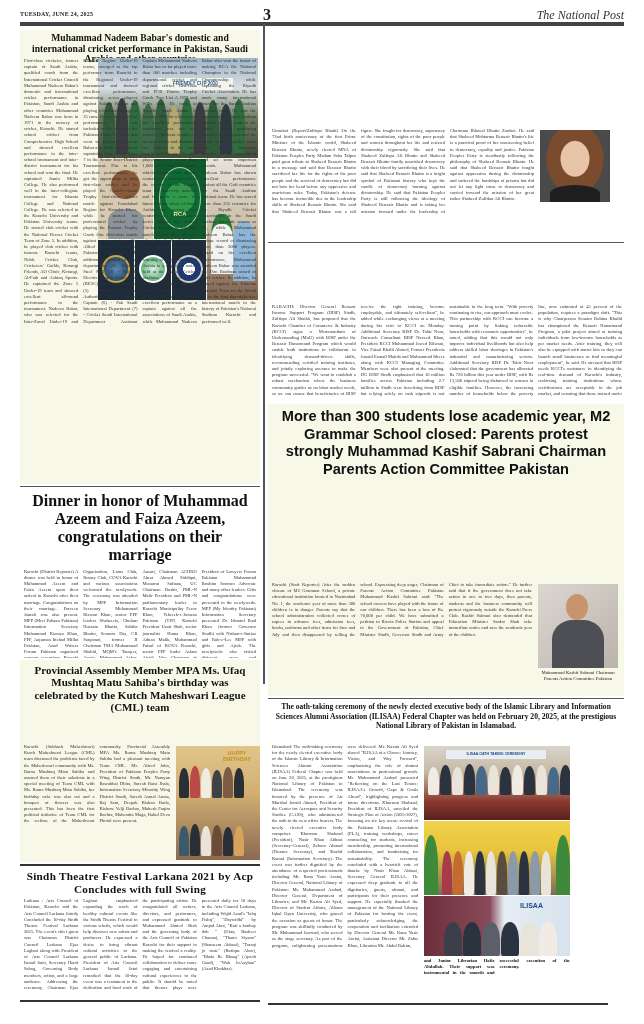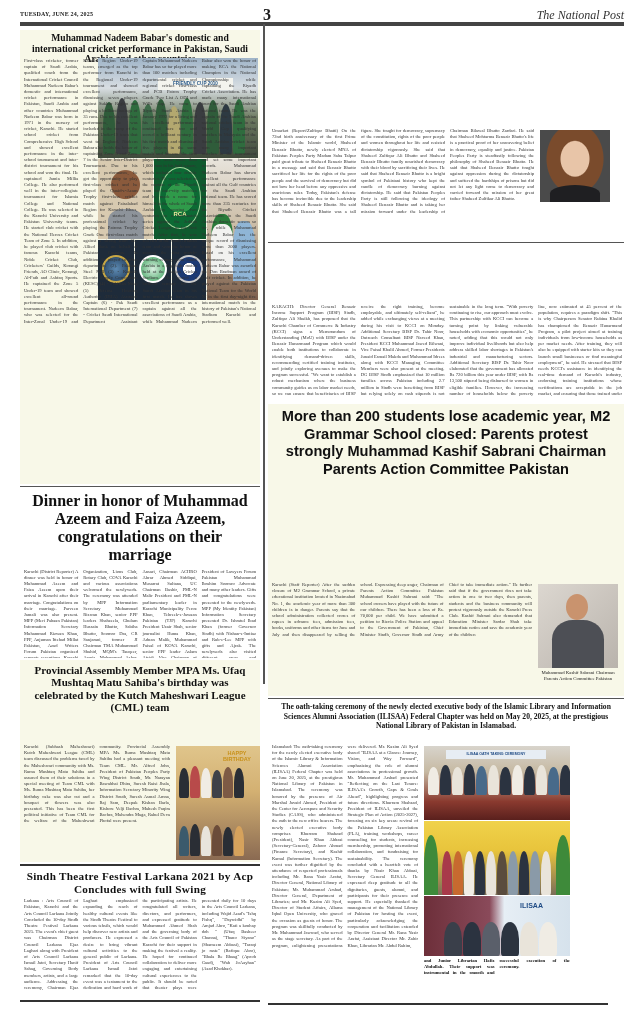--- a/index.html
+++ b/index.html
@@ -136,33 +136,33 @@
   <div class="body" style="position:absolute; left:272px; top:176px; width:72px; height:36px; font-size:4.6px; line-height:6.2px;"></div>
 </div>
 
 <div class="rule" style="left:268px; top:242px; width:356px;"></div>
 
 <div class="section" style="left:268px; top:244px; width:356px; height:156px;">
   <div class="body cols4" style="position:absolute; left:4px; top:60px; width:350px; height:96px;">KARACHI: Director General Benazir Income Support Program (BISP) Sindh, Zulfiqar Ali Shaikh, has proposed that the Karachi Chamber of Commerce &amp; Industry (KCCI) signs a Memorandum of Understanding (MoU) with BISP under the Benazir Hunarmand Program which would enable both institutions to collaborate in identifying demand-driven skills, recommending certified training institutes, and jointly exploring avenues to make the program successful. "We want to establish a robust mechanism where the business community guides us on labor market needs, so we can ensure that beneficiaries of BISP receive the right training, become employable, and ultimately self-reliant", he added while exchanging views at a meeting during his visit to KCCI on Monday. Additional Secretary BISP Dr. Tahir Noor, Outreach Consultant BISP Naveed Khan, President KCCI Muhammad Jawed Bilwani, Vice Faisal Khalil Ahmed, Former Presidents Junaid Esmail Makda and Muhammad Idrees along with KCCI Managing Committee Members were also present at the meeting. DG BISP Sindh emphasized that 10 million families across Pakistan including 2.7 million in Sindh were benefiting from BISP but relying solely on cash stipends is not sustainable in the long term. "With poverty continuing to rise, our approach must evolve. This partnership with KCCI can become a turning point by linking vulnerable households with economic opportunities", he noted, adding that this would not only improve individual livelihoods but also help address skilled labor shortages in Pakistan's industrial and manufacturing sectors. Additional Secretary BISP Dr. Tahir Noor elaborated that the government has allocated Rs 720 billion this year under BISP, with Rs 13,500 stipend being disbursed to women in eligible families. However, the increasing number of households below the poverty line, now estimated at 45 percent of the population, requires a paradigm shift. "This is why Chairperson Senator Rubina Khalid has championed the Benazir Hunarmand Program, a pilot project aimed at training individuals from low-income households as per market needs. After training, they will also be equipped with starter kits so they can launch small businesses or find meaningful employment", he said. He stressed that BISP needs KCCI's assistance in identifying the real-time demand of Karachi's industry, endorsing training institutions whose certifications are acceptable in the job market, and ensuring that those trained under the program can integrate into industrial units with minimal friction. "This is not just about reducing dependency on stipends, this is about creating productive citizens who can contribute to the economy", he remarked.</div>
 </div>
 
 <div class="section tint" style="left:268px; top:404px; width:356px; height:292px;">
-  <div class="headline" style="font-size:14.6px; padding:4px 10px 2px; line-height:17.5px; font-family:'Liberation Sans', sans-serif;">More than 200 students lose academic year, M2 Grammar School closed: Parents protest strongly Muhammad Kashif Sabrani Chairman Parents Action Committee Pakistan</div>
+  <div class="headline" style="font-size:14.6px; padding:4px 10px 2px; line-height:17.5px; font-family:'Liberation Sans', sans-serif;">More than 300 students lose academic year, M2 Grammar School closed: Parents protest strongly Muhammad Kashif Sabrani Chairman Parents Action Committee Pakistan</div>
   <div class="body cols3" style="position:absolute; left:4px; top:178px; width:260px; height:110px;">Karachi (Staff Reporter) After the sudden closure of M2 Grammar School, a private educational institution located in Nazimabad No. 1, the academic year of more than 300 children is in danger. Parents say that the school administration collected crores of rupees in advance fees, admission fees, books, uniforms and other items for June and July and then disappeared by selling the school. Expressing deep anger, Chairman of Parents Action Committee Pakistan Muhammad Kashif Sabrani said: "The school owners have played with the future of our children. There has been a loss of Rs. 70,000 per child. We have submitted a petition to Rizvia Police Station and appeal to the Government of Pakistan, Chief Minister Sindh, Governor Sindh and Army Chief to take immediate action." He further said that if the government does not take action in one to two days, then parents, students and the business community will protest vigorously outside the Karachi Press Club. Kashif Sabrani also demanded that Education Minister Sardar Shah take immediate notice and save the academic year of the children</div>
   <div class="photo" style="left:270px; top:180px; width:80px; height:84px; background:linear-gradient(135deg, #dcd7d0, #b9b3ac);">
     <div style="position:absolute; left:28px; top:10px; width:22px; height:26px; border-radius:50%; background:#c9936e;"></div>
     <div style="position:absolute; left:14px; top:36px; width:52px; height:48px; background:#4d4f55; border-radius:40% 40% 0 0;"></div>
   </div>
   <div class="caption" style="position:absolute; left:270px; top:266px; width:80px;">Muhammad Kashif Sabrani Chairman Parents Action Committee Pakistan</div>
 </div>
 
 <div class="rule" style="left:268px; top:698px; width:356px;"></div>
 
 <div class="section" style="left:268px; top:700px; width:356px; height:302px;">
-  <div class="headline" style="font-size:7.6px; padding:2px 6px 2px; line-height:9.6px;">The oath-taking ceremony of the newly elected executive body of the Islamic Library and Information Sciences Alumni Association (ILISAA) Federal Chapter was held on May 20, 2025, at the prestigious National Library of Pakistan in Islamabad.</div>
+  <div class="headline" style="font-size:7.6px; padding:2px 6px 2px; line-height:9.6px;">The oath-taking ceremony of the newly elected executive body of the Islamic Library and Information Sciences Alumni Association (ILISAA) Federal Chapter was held on February 20, 2025, at the prestigious National Library of Pakistan in Islamabad.</div>
   <div class="body cols2" style="position:absolute; left:4px; top:44px; width:146px; height:252px;">Islamabad: The oath-taking ceremony for the newly elected executive body of the Islamic Library &amp; Information Sciences Alumni Association (ILISAA) Federal Chapter was held on June 20, 2025, at the prestigious National Library of Pakistan in Islamabad. The ceremony was honored by the presence of Air Marshal Javaid Ahmed, President of the Center for Aerospace and Security Studies (CASS), who administered the oath to the new office bearers. The newly elected executive body comprises Khurram Shahzad (President), Nasir Khan Abbasi (Secretary-General), Zahoor Ahmad (Finance Secretary), and Kashif Kamal (Information Secretary). The event was further dignified by the attendance of respected professionals including Mr. Rana Yasir Arafat, Director General, National Library of Pakistan; Mr. Muhammad Arshad, Director General, Department of Libraries; and Mr. Kazim Ali Syed, Director of Student Affairs, Allama Iqbal Open University, who graced the occasion as guests of honor. The program was skillfully conducted by Mr. Muhammad Jawwad, who served as the stage secretary. As part of the program, enlightening presentations were delivered. Mr. Kazim Ali Syed shared "ILISAA at a Glance: Journey, Vision, and Way Forward", emphasizing the role of alumni associations in professional growth. Mr. Muhammad Arshad presented "Reflecting on the Last Tenure: ILISAA's Growth, Gaps &amp; Goals Ahead", highlighting progress and future directions. Khurram Shahzad, President of ILISAA, unveiled the Strategic Plan of Action (2025-2027), focusing on six key areas: revival of the Pakistan Library Association (PLA), training workshops, career counseling for students, increasing membership, promoting international collaboration, and fundraising for sustainability. The ceremony concluded with a heartfelt vote of thanks by Nasir Khan Abbasi, Secretary General ILISAA. He expressed deep gratitude to all the dignitaries, guests, alumni, and participants for their presence and support. He especially thanked the management of the National Library of Pakistan for hosting the event, particularly acknowledging the cooperation and facilitation extended by Director General Mr. Rana Yasir Arafat, Assistant Director Mr. Zahir Khan, Librarian Mr. Abdul Rahim,</div>
   <div style="position:absolute; left:156px; top:46px; width:146px; height:210px;">
     <div class="photo" style="left:0; top:0; width:146px; height:74px; background:linear-gradient(#d8d4cc 0%, #c6b9a2 35%, #8a3a2f 75%, #5a201d 100%);">
       <div style="position:absolute; left:22px; top:4px; width:100px; height:9px; background:#e7edf3; color:#1f4b85; font-size:3.6px; font-weight:bold; line-height:9px; text-align:center; font-family:'Liberation Sans', sans-serif;">ILISAA OATH TAKING CEREMONY</div>
       <div class="faces" style="left:4px; top:18px;">
         <div class="face" style="width:11px; height:28px; background:#f0ece4;"></div>
         <div class="face" style="width:11px; height:30px; background:#2b3340;"></div>
         <div class="face" style="width:11px; height:28px; background:#e9e4da;"></div>
         <div class="face" style="width:11px; height:31px; background:#2b3340;"></div>
         <div class="face" style="width:11px; height:29px; background:#486a8a;"></div>

